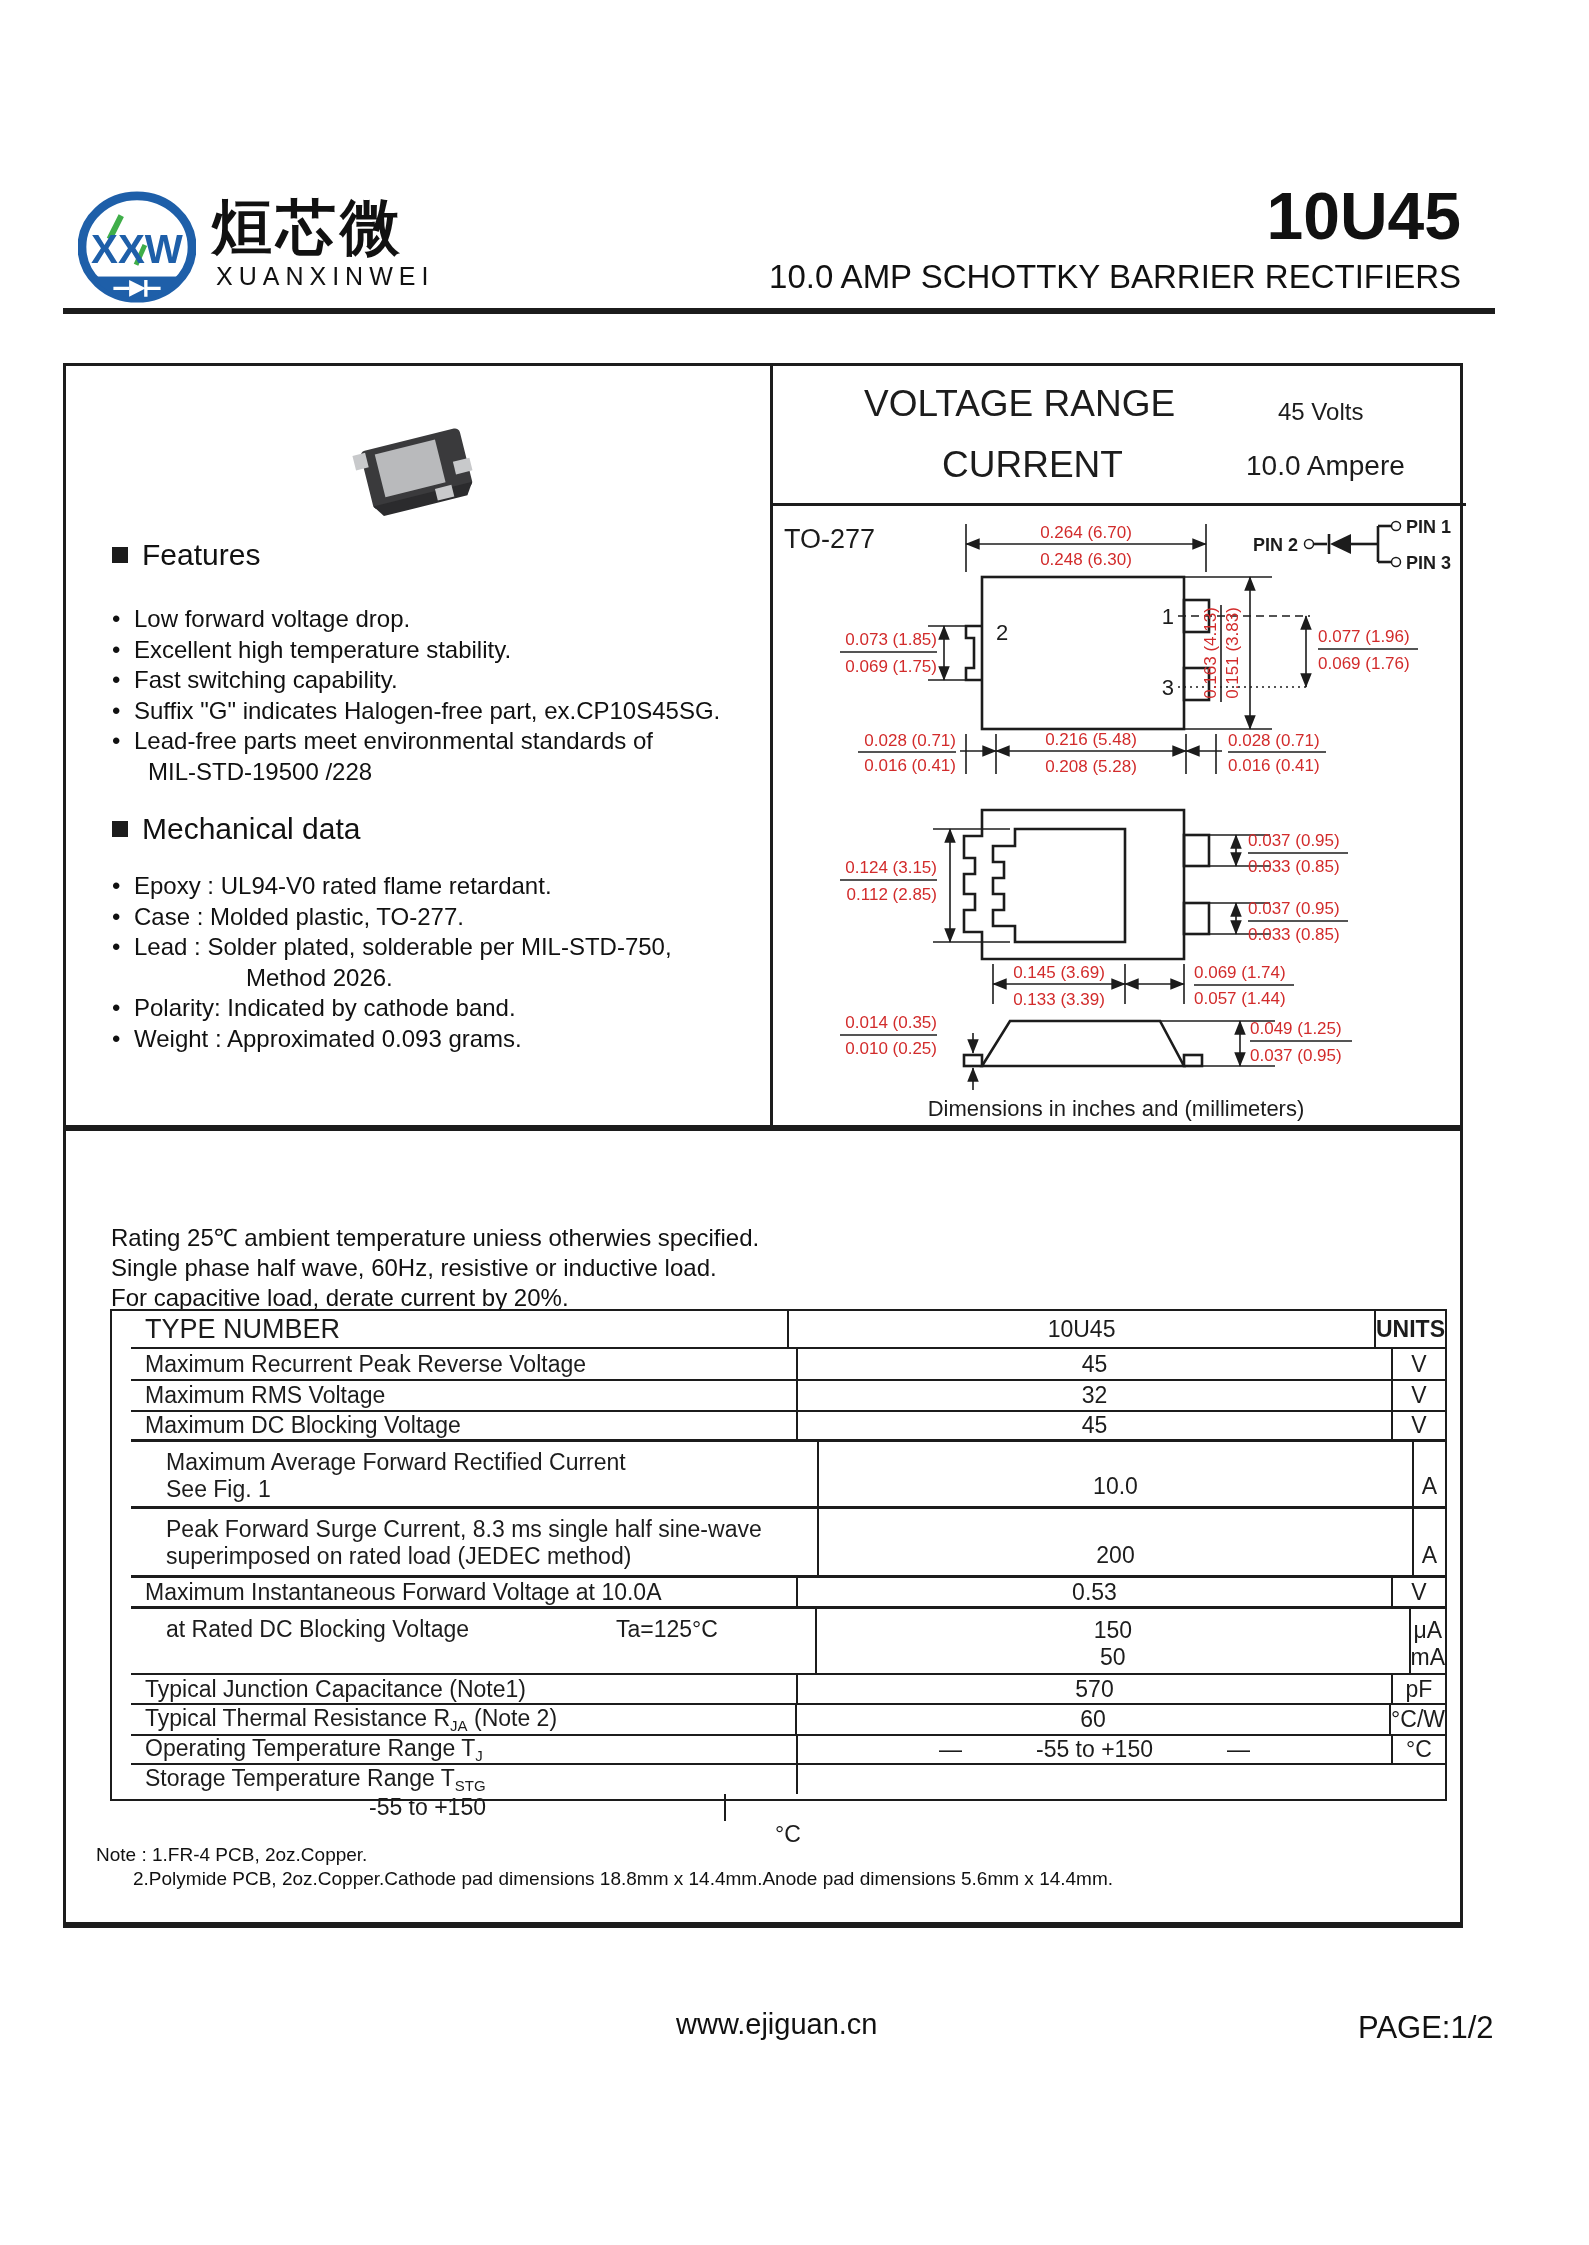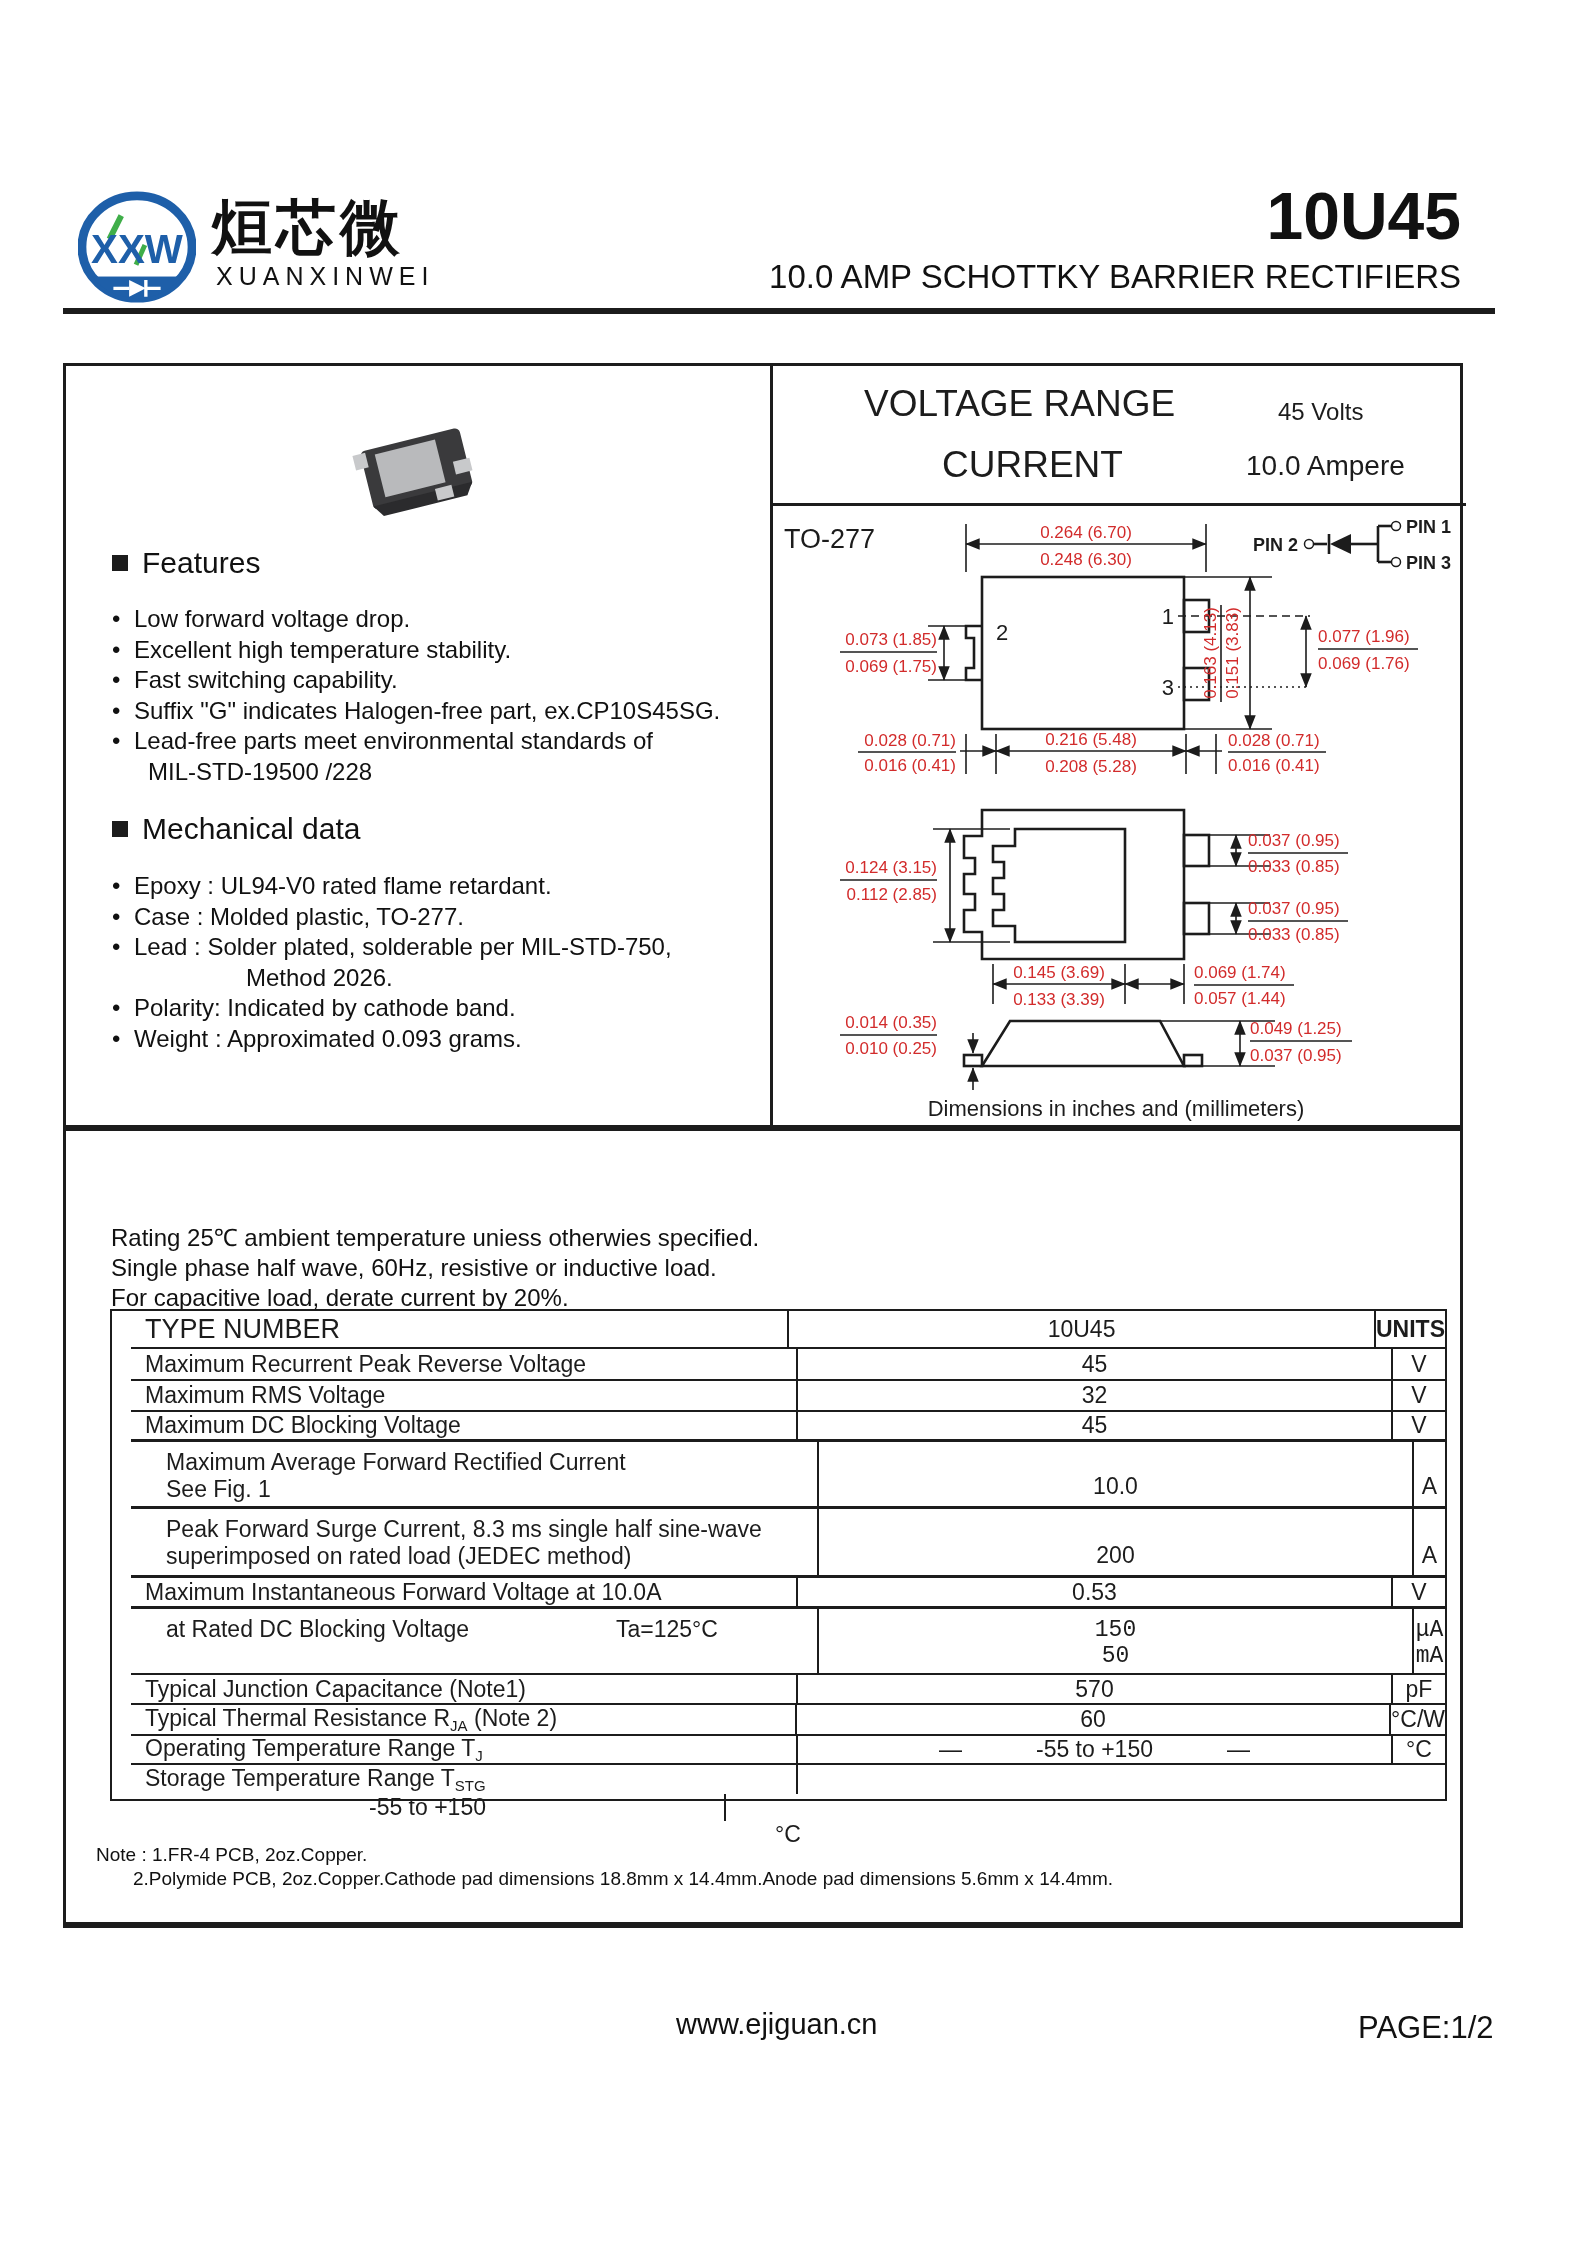--- a/index.html
+++ b/index.html
@@ -20,21 +20,21 @@
   .box1{left:63px;top:363px;width:1400px;height:765px;border:3px solid #1c1c1c;}
   .box1 .vdiv{position:absolute;left:704px;top:0;width:3px;height:100%;background:#1c1c1c;}
   .box1 .hdiv{position:absolute;left:707px;top:137px;width:693px;height:3px;background:#1c1c1c;}
   .vr-label{left:798px;top:17px;font-size:37px;}
   .vr-value{left:1212px;top:32px;font-size:24px;}
   .cur-label{left:876px;top:78px;font-size:37px;}
   .cur-value{left:1180px;top:84px;font-size:28px;}
   .photo-svg{left:272px;top:55px;width:156px;height:100px;}
   .sec-head{font-size:30px;color:#111;display:flex;align-items:center;}
   .sqbullet{width:16px;height:16px;background:#1c1c1c;display:inline-block;margin-right:14px;}
-  .feat-head{left:46px;top:180px;align-items:center;}
+  .feat-head{left:46px;top:172px;align-items:center;}
   .mech-head{left:46px;top:446px;}
   .blist{font-size:24px;line-height:30.5px;color:#111;}
   .blist .bl{position:relative;padding-left:22px;}
   .blist .bl::before{content:"\2022";position:absolute;left:0;}
   .blist .cont{padding-left:36px;}
   .blist .cont2{padding-left:134px;}
   .feat-list{left:46px;top:238px;}
   .mech-list{left:46px;top:505px;}
   .draw-svg{left:704px;top:140px;width:693px;height:617px;}
 
@@ -59,21 +59,21 @@
   .trow{display:flex;border-bottom:2px solid #1c1c1c;}
   .trow.hb{border-bottom-width:3px;}
   .trow.last{border-bottom:none;flex-direction:column;}
   .tc1{width:667px;border-right:2px solid #1c1c1c;padding-left:14px;display:flex;
        flex-direction:column;justify-content:center;}
   .tc2{width:595px;border-right:2px solid #1c1c1c;display:flex;flex-direction:column;
        justify-content:center;align-items:center;text-align:center;}
   .tc3{flex:1;display:flex;flex-direction:column;justify-content:center;align-items:center;}
   .tc1.two{justify-content:space-between;padding-top:7px;padding-bottom:7px;margin-left:21px;}
   .tc2.low,.tc3.low{justify-content:flex-end;padding-bottom:6px;}
-  .tc2.split,.tc3.split{justify-content:space-between;padding-top:8px;padding-bottom:8px;font-family:Liberation Mono, monospace;}
+  .tc2.split,.tc3.split{justify-content:space-between;padding-top:8px;padding-bottom:8px;}
   .h38{height:38px;} .h32{height:32px;} .h31{height:31px;} .h30{height:30px;}
   .h67{height:67px;} .h69{height:69px;} .h66{height:66px;} .h29{height:29px;} .h34{height:34px;}
   .thead1{font-size:27px;}
   .tunits{font-weight:bold;}
   .relrow{position:relative;width:100%;}
   .cond{position:absolute;left:450px;top:0;}
   .dashval{display:flex;gap:74px;align-items:center;justify-content:center;}
   sub.s{font-size:15px;vertical-align:-5px;}
   .notes{left:30px;top:712px;font-size:19px;line-height:24px;color:#111;}
   .notes .n2{padding-left:37px;}

